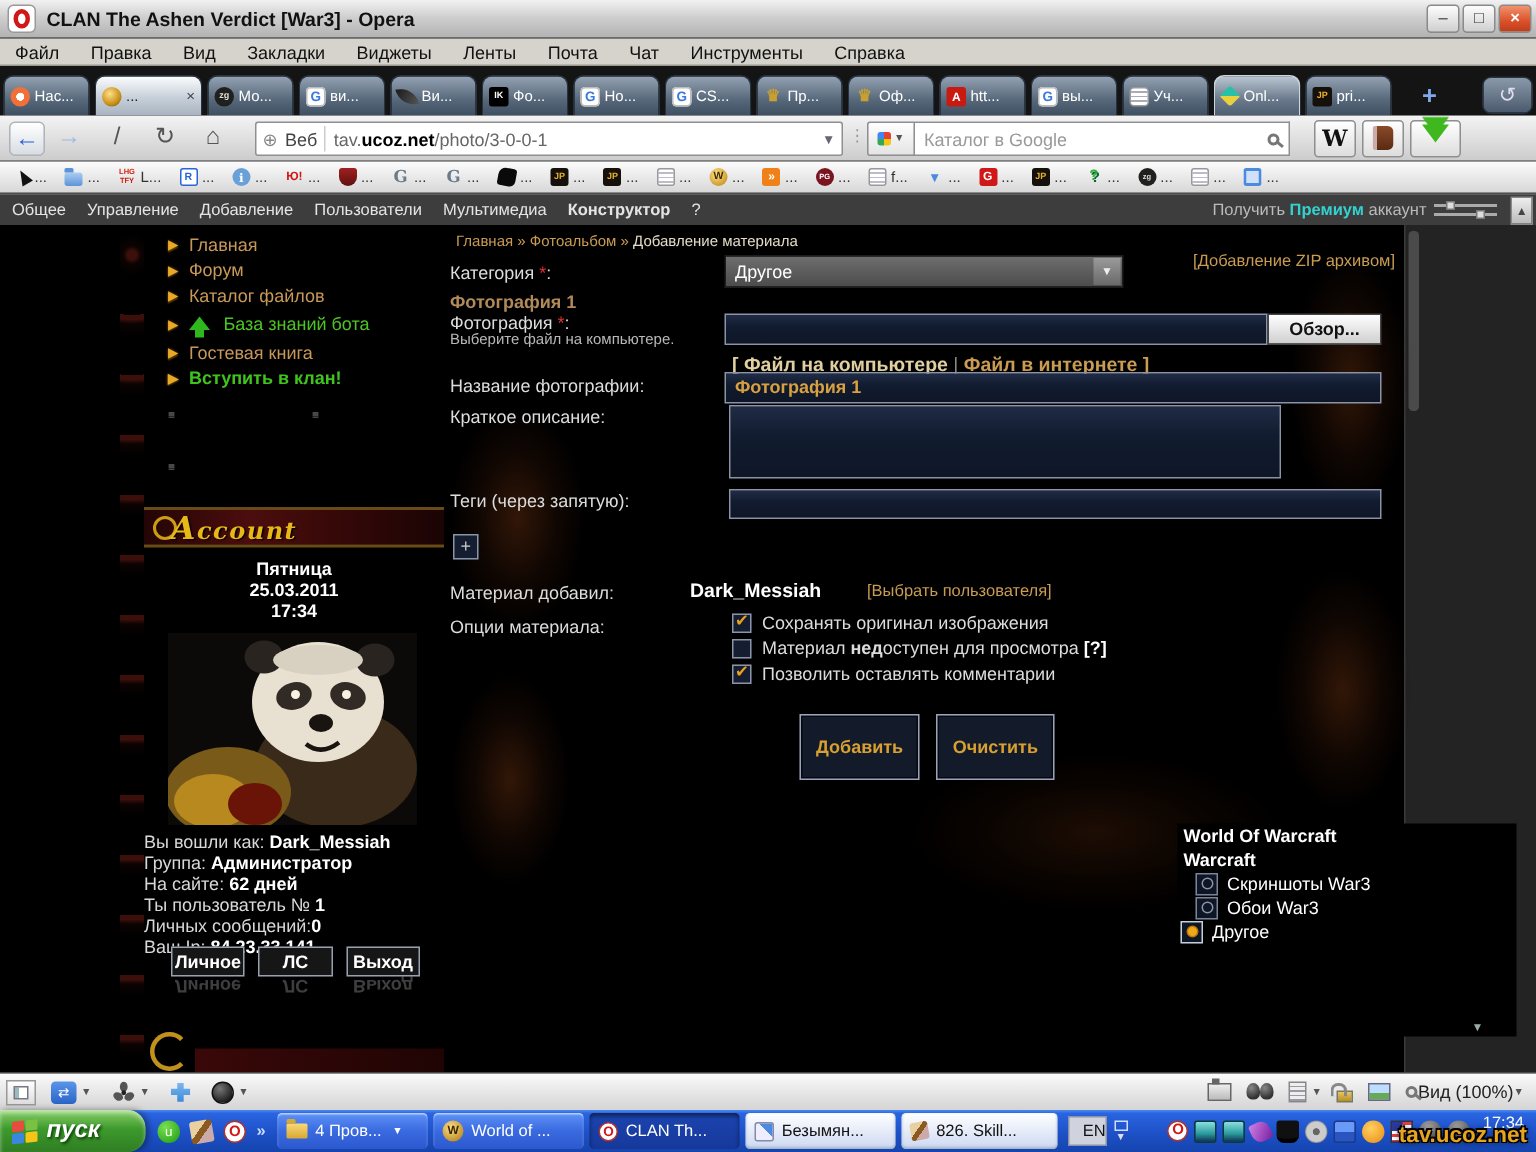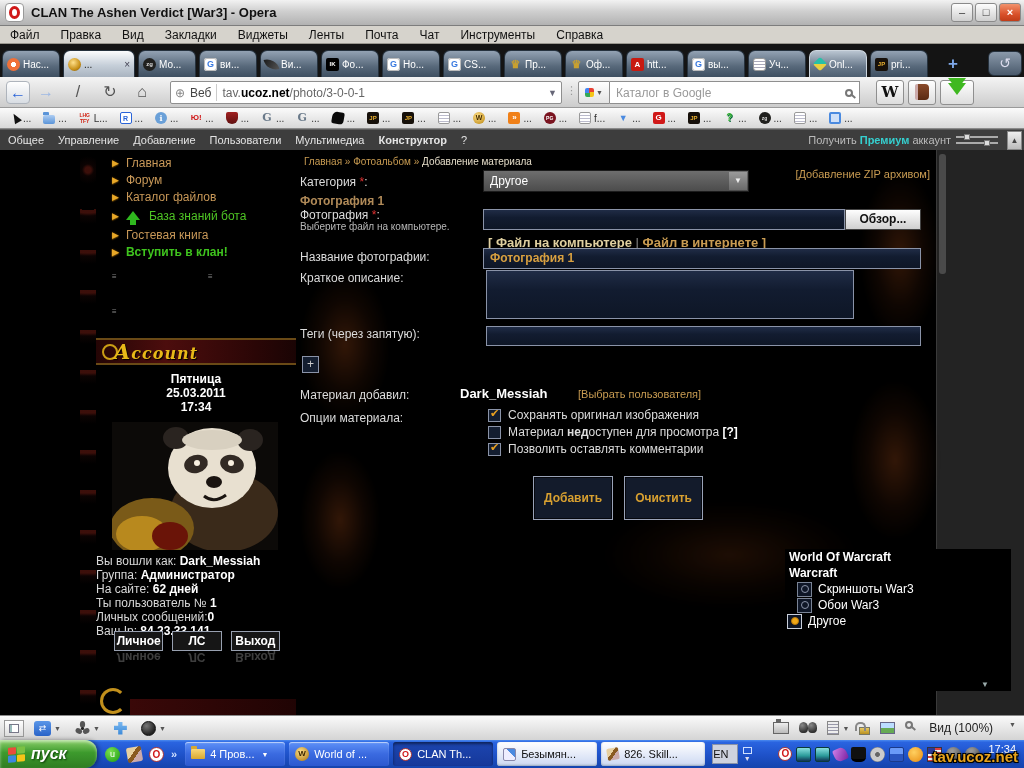--- a/index.html
+++ b/index.html
@@ -178,21 +178,21 @@
 .st-right{margin-left:auto;display:flex;align-items:center;gap:10px;padding-right:8px}
 .stamp{width:16px;height:12px;border:1px solid #666;background:linear-gradient(#eee,#bbb);position:relative}
 .stamp:before{content:"";position:absolute;left:2px;top:-4px;width:5px;height:4px;background:#666}
 .binoc{width:18px;height:12px;position:relative}
 .binoc:before,.binoc:after{content:"";position:absolute;top:0;width:9px;height:11px;background:radial-gradient(circle at 35% 30%,#888,#333 70%);border-radius:50% 50% 40% 40%}
 .binoc:after{right:0}
 .noteic{width:12px;height:14px;background:#eee;border:1px solid #888;background-image:repeating-linear-gradient(#eee 0 2px,#99a 2px 3px)}
 .unlock{width:11px;height:8px;background:linear-gradient(#e8c860,#b89020);border:1px solid #776;position:relative;margin-top:5px}
 .unlock:before{content:"";position:absolute;left:-5px;top:-6px;width:7px;height:7px;border:2px solid #888;border-bottom:none;border-radius:5px 5px 0 0}
 .imgic{width:15px;height:12px;border:1px solid #668;background:linear-gradient(#bdf 55%,#6a5 55%)}
-.zoomlbl{display:flex;align-items:flex-start;gap:16px}
+.zoomlbl{display:flex;align-items:center;gap:0}
 
 
 .taskbar{position:absolute;top:740px;left:0;width:1024px;height:28px;background:linear-gradient(#4a8af0 0%,#2a64e0 8%,#1e51c8 55%,#1544ad 100%);display:flex;align-items:center}
 .startbtn{height:28px;width:97px;border-radius:0 12px 12px 0;background:linear-gradient(#8cd06a,#3d9a2d 45%,#2f7d22);box-shadow:inset 0 2px 3px rgba(255,255,255,.5),2px 0 4px rgba(0,0,0,.4);display:flex;align-items:center;gap:6px;padding-left:8px;flex:none}
 .startbtn span{color:#fff;font-weight:bold;font-style:italic;font-size:16px;text-shadow:1px 1px 2px #0a3a06}
 .winflag{width:17px;height:15px;display:grid;grid-template:1fr 1fr/1fr 1fr;gap:1px;transform:skewY(-6deg)}
 .winflag i{border-radius:1px}
 .winflag i:nth-child(1){background:#e84c3c}.winflag i:nth-child(2){background:#7ac143}
 .winflag i:nth-child(3){background:#3b87e0}.winflag i:nth-child(4){background:#f5c518}
 .ql{display:flex;align-items:center;gap:7px;padding:0 8px;flex:none}
@@ -201,21 +201,21 @@
 .brushic{width:15px;height:15px;background:linear-gradient(135deg,#e8d0a0 40%,#8a5a20 40% 60%,#caa 60%);border-radius:2px;transform:rotate(-10deg)}
 .operasmall{width:15px;height:15px;border-radius:50%;background:#fff;border:1px solid #a33;color:#d01818;font-weight:bold;font-size:10px;text-align:center;line-height:13px}
 .tbtn{height:24px;border-radius:3px;margin-right:4px;padding:0 6px;display:flex;align-items:center;gap:5px;font-size:11px;color:#fff;background:linear-gradient(#5f92f8,#3a6ae0 50%,#2c58cf);box-shadow:inset 0 1px 1px rgba(255,255,255,.6);flex:none;overflow:hidden}
 .tbtn.pressed{background:linear-gradient(#1c45b0,#16389a);box-shadow:inset 0 2px 3px rgba(0,0,0,.5)}
 .tbtn.light{background:linear-gradient(#ffffff,#ccd8f2);color:#111;box-shadow:inset 0 -1px 2px #9ab}
 .tbtn .dd{font-size:7px;margin-left:2px}
 .tb-folder{width:14px;height:10px;background:linear-gradient(#f8d878,#d8a830);border-radius:1px;position:relative}
 .tb-folder:before{content:"";position:absolute;top:-3px;left:0;width:6px;height:3px;background:#d8a830;border-radius:1px 1px 0 0}
 .wowic{width:14px;height:14px;border-radius:50%;background:radial-gradient(circle at 40% 35%,#ffe08a,#a8720a);color:#3a2600;font-weight:bold;font-size:8px;text-align:center;line-height:14px}
 .paintic{width:13px;height:13px;background:#eef;border:1px solid #88a;border-radius:2px;background-image:linear-gradient(45deg,transparent 60%,#4a8ae0 60%)}
-.enbox{width:26px;height:20px;background:#cfd3de;border:1px solid #8a93a8;color:#111;font-size:11px;text-align:left;line-height:18px;margin:16px 3px;flex:none}
+.enbox{width:26px;height:20px;background:#cfd3de;border:1px solid #8a93a8;color:#111;font-size:11px;text-align:right;line-height:18px;margin:16px 3px;flex:none}
 .enext{width:12px;display:flex;flex-direction:column;align-items:center;color:#dde;font-size:7px;gap:1px;flex:none}
 .enext i{width:9px;height:7px;border:1px solid #cfe0ff}
 .tray{margin-left:auto;display:flex;align-items:center;gap:4px;padding-right:4px;position:relative}
 .tic{width:15px;height:15px;flex:none}
 .t-mon{background:linear-gradient(#8ae0e0,#2a9a9a 60%,#135);border:1px solid #0a3a3a;border-radius:2px}
 .t-pen{background:linear-gradient(135deg,#d080e8,#7a20a0);border-radius:2px 6px 2px 6px;transform:rotate(-25deg);width:13px;height:13px}
 .t-hat{background:#101010;border-radius:2px 2px 5px 5px;border-bottom:3px solid #000}
 .t-cd{border-radius:50%;background:radial-gradient(circle,#666 20%,#ccc 24% 60%,#888 70%);}
 .t-net{background:linear-gradient(#6a9af8 50%,#2a55c0 50%);border:1px solid #1a3a8a;border-radius:2px}
 .t-orng{border-radius:50%;background:radial-gradient(circle at 40% 35%,#ffd060,#e88a10)}

